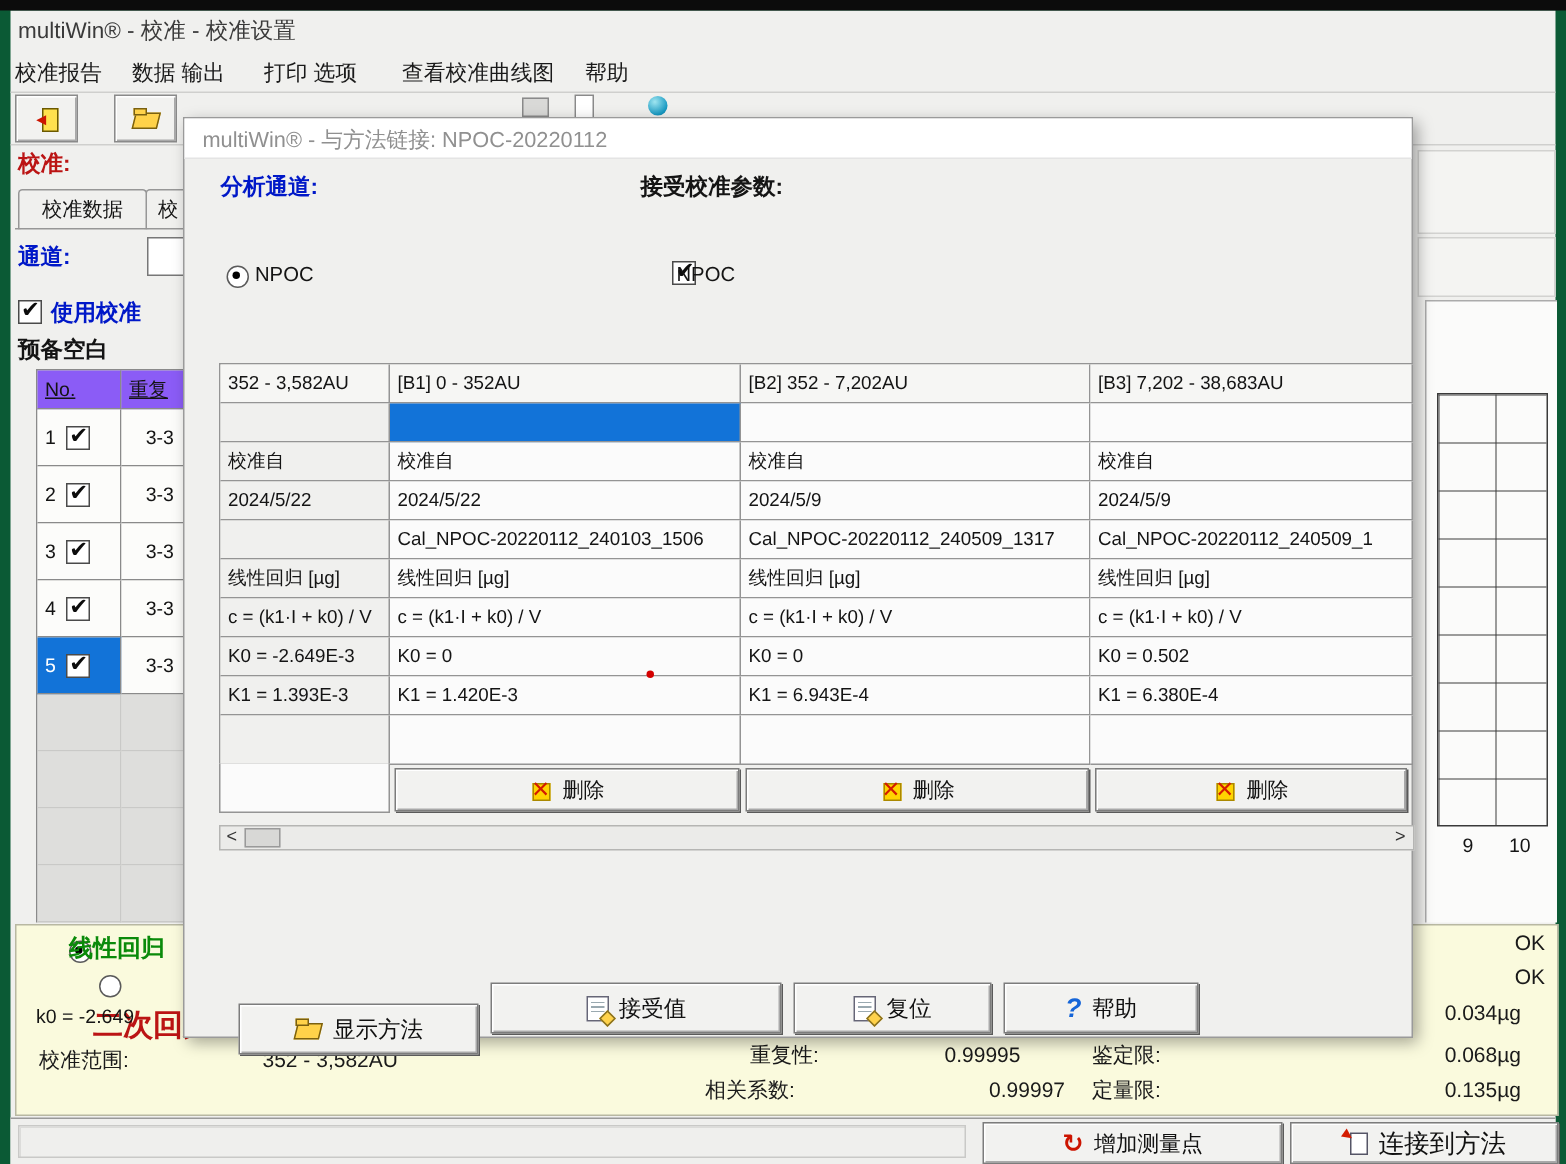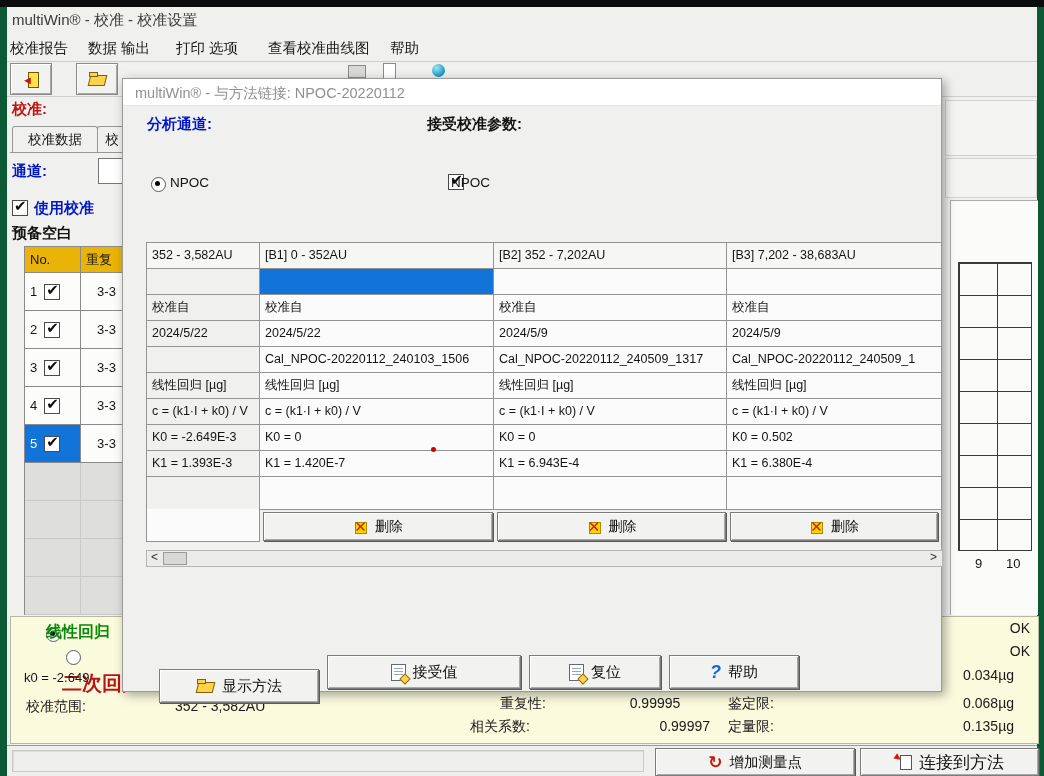--- a/index.html
+++ b/index.html
@@ -26,21 +26,21 @@
   
   .tab{height:26px;background:#f0f0ee;border:1px solid #979797;border-bottom:none;
        border-radius:3px 3px 0 0;font-size:13.5px;display:flex;align-items:center;
        justify-content:center;overflow:hidden;white-space:nowrap;}
   
   .lt-grid{display:grid;grid-template-columns:56px 52px;
            grid-template-rows:26px repeat(5,38px) repeat(4,38px);
            border-top:1px solid #8a8a8a;border-left:1px solid #8a8a8a;}
   .lc{border-right:1px solid #8a8a8a;border-bottom:1px solid #8a8a8a;background:#fcfcfa;
       font-size:13px;display:flex;align-items:center;overflow:hidden;}
-  .lh{background:#eab308;padding-left:5px;}
+  .lh{background:#8b5cf6;padding-left:5px;text-decoration:underline;}
   .lno{gap:7px;padding-left:5px;}
   .lrep{justify-content:center;}
   .lempty{background:#dededc;border-color:#c9c9c7;}
   .lsel{background:#1273d8;color:#fff;}
   
   .cb{width:14px;height:14px;background:#fff;border:1px solid #4a4a4a;position:relative;
       display:inline-block;flex:none;}
   .cb.checked::after{content:"✔";position:absolute;left:1px;top:-4px;font-size:15px;
       font-weight:bold;color:#0c0c0c;}
   .rd{width:13px;height:13px;border:1px solid #5a5a5a;border-radius:50%;background:#fff;
@@ -291,21 +291,21 @@
       <div class="dc">c = (k1·I + k0) / V</div>
       <div class="dc">c = (k1·I + k0) / V</div>
       <div class="dc">c = (k1·I + k0) / V</div>
 
       <div class="dc dc1">K0 = -2.649E-3</div>
       <div class="dc">K0 = 0</div>
       <div class="dc">K0 = 0</div>
       <div class="dc">K0 = 0.502</div>
 
       <div class="dc dc1">K1 = 1.393E-3</div>
-      <div class="dc">K1 = 1.420E-7</div>
+      <div class="dc">K1 = 1.420E-3</div>
       <div class="dc">K1 = 6.943E-4</div>
       <div class="dc">K1 = 6.380E-4</div>
 
       <div class="dc dc1"></div>
       <div class="dc"></div>
       <div class="dc"></div>
       <div class="dc"></div>
     </div>
 
     

